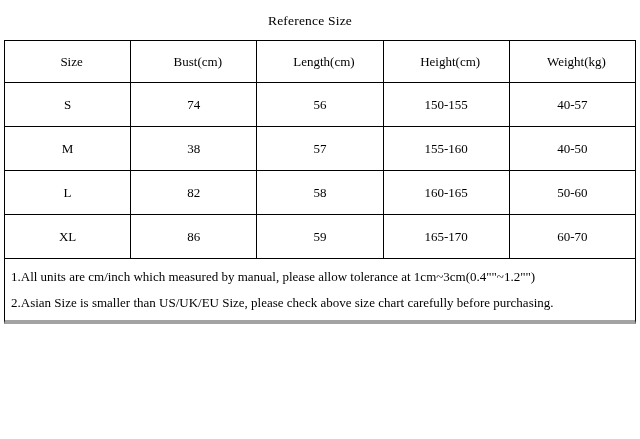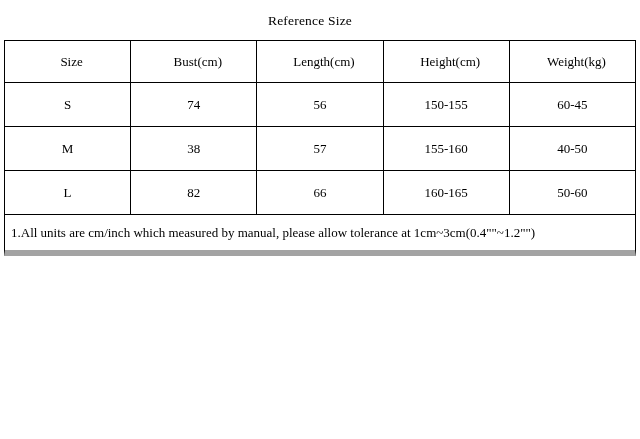--- a/index.html
+++ b/index.html
@@ -41,21 +41,21 @@
     padding: 0;
   }
   table.size-table tr.head td {
     height: 41px;
     padding-left: 8px;
   }
   .notes {
     margin: 0 4px;
     border-left: 1px solid #000000;
     border-right: 1px solid #000000;
-    border-bottom: 6px solid #a3a3a3;
+    border-bottom: 4px solid #a3a3a3;
     box-sizing: border-box;
     width: 632px;
     padding: 5px 6px 4px 6px;
   }
   .notes .note {
     font-size: 13px;
     line-height: 1.0;
     padding: 6px 0 7px 0;
     white-space: nowrap;
   }
@@ -74,36 +74,44 @@
         <td>Bust(cm)</td>
         <td>Length(cm)</td>
         <td>Height(cm)</td>
         <td>Weight(kg)</td>
       </tr>
       <tr>
         <td>S</td>
         <td>74</td>
         <td>56</td>
         <td>150-155</td>
-        <td>60-45</td>
+        <td>40-57</td>
       </tr>
       <tr>
         <td>M</td>
         <td>38</td>
         <td>57</td>
         <td>155-160</td>
         <td>40-50</td>
       </tr>
       <tr>
         <td>L</td>
         <td>82</td>
-        <td>66</td>
+        <td>58</td>
         <td>160-165</td>
         <td>50-60</td>
+      </tr>
+      <tr>
+        <td>XL</td>
+        <td>86</td>
+        <td>59</td>
+        <td>165-170</td>
+        <td>60-70</td>
       </tr>
     </tbody>
   </table>
 
   <div class="notes">
     <div class="note">1.All units are cm/inch which measured by manual, please allow tolerance at 1cm~3cm(0.4""~1.2"")</div>
+    <div class="note">2.Asian Size is smaller than US/UK/EU Size, please check above size chart carefully before purchasing.</div>
   </div>
 
 </div>
 
 </body></html>

